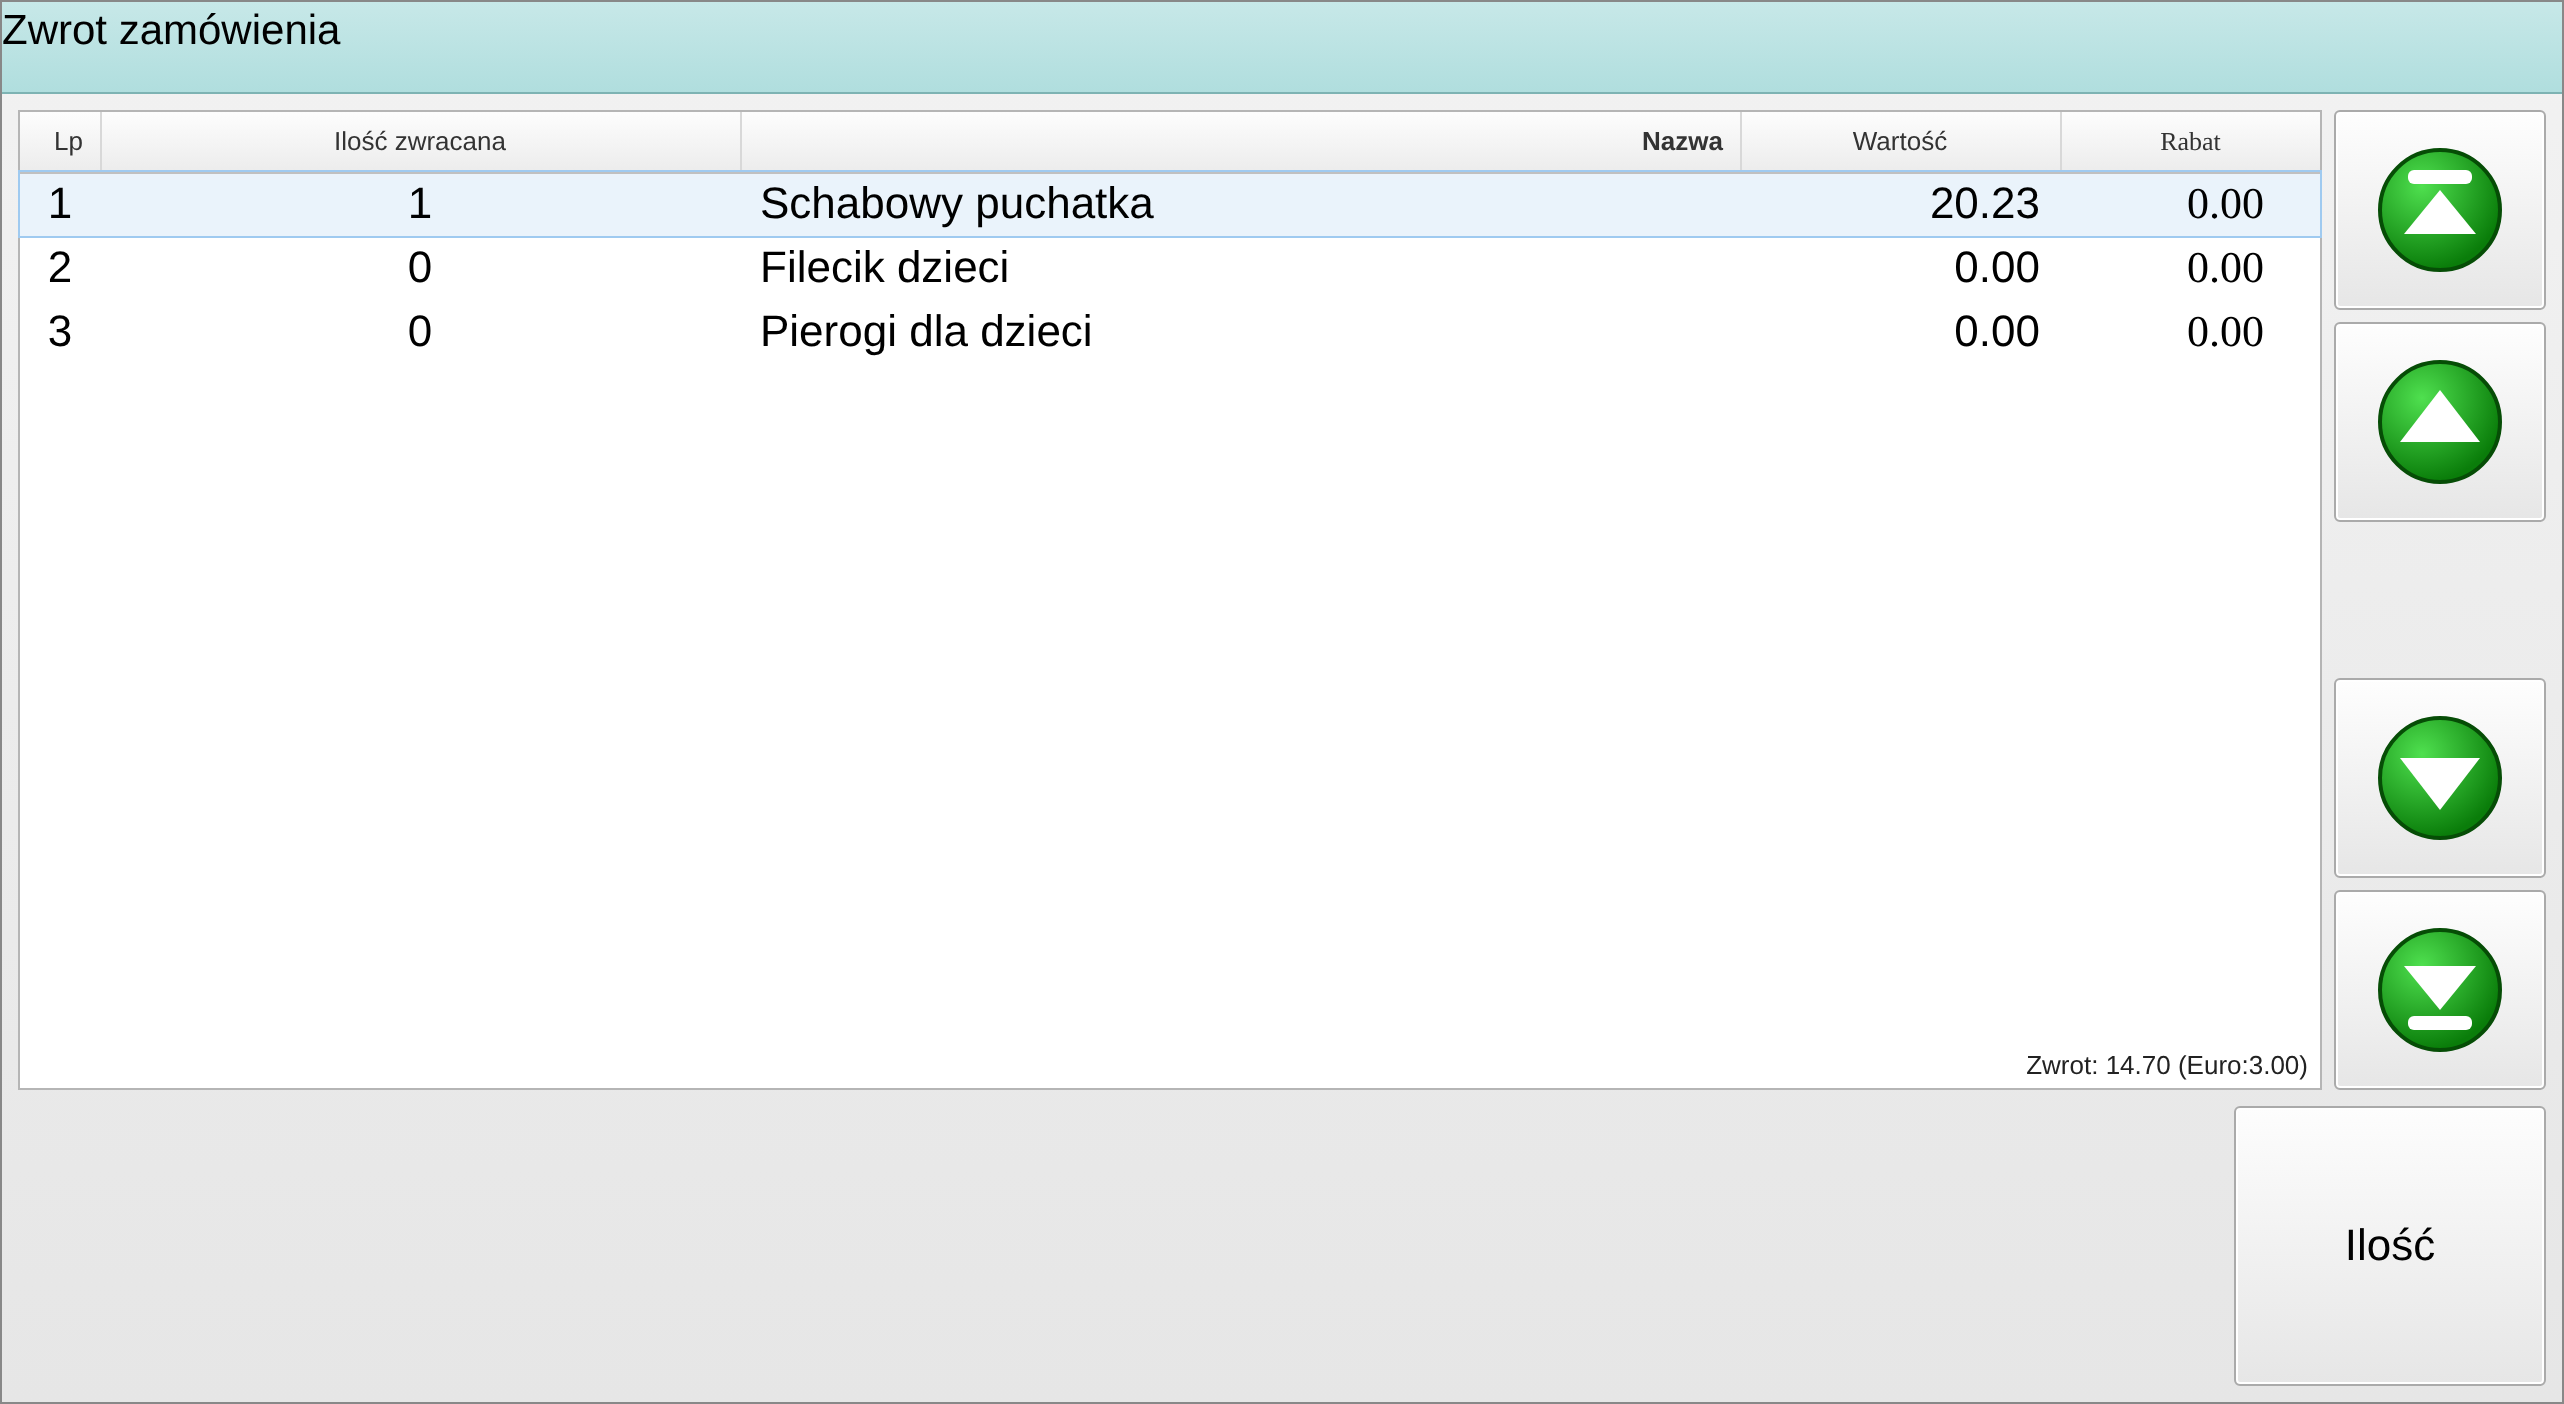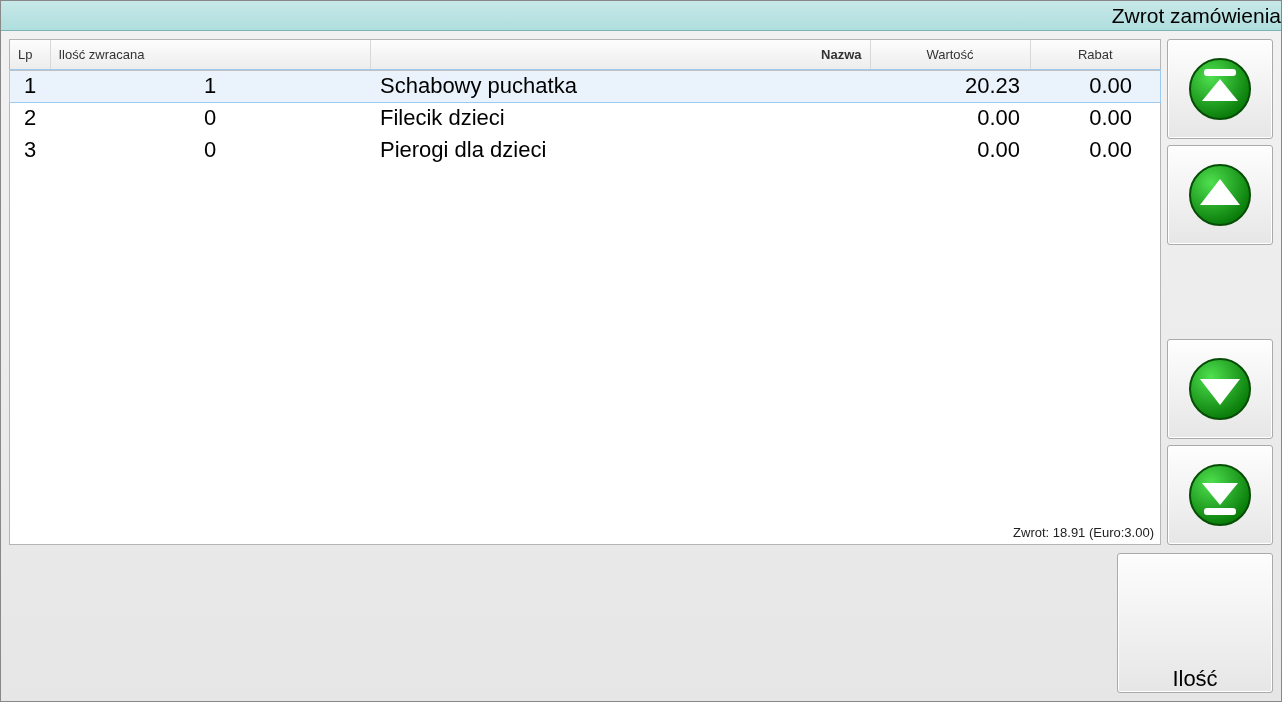--- a/index.html
+++ b/index.html
@@ -12,24 +12,24 @@
   }
   .window {
     width: 1282px;
     height: 702px;
     border: 1px solid #888;
     background: linear-gradient(#f2f2f2, #e6e6e6);
     display: flex;
     flex-direction: column;
   }
   .title-bar {
-    height: 30px;
+    height: 46px;
     background: linear-gradient(#c7e8e8, #b0dede);
     border-bottom: 1px solid #7db3b3;
-    text-align: right;
+    text-align: left;
     font-size: 21px;
     line-height: 30px;
     color: #000;
   }
   .content-area {
     flex: 1;
     display: flex;
     flex-direction: column;
     padding: 8px;
     gap: 8px;
@@ -70,23 +70,23 @@
     color: #000;
   }
   tbody tr.selected {
     background: #eaf3fb;
     outline: 1px solid #9fcaf0;
   }
   .col-lp    { width: 40px;  text-align: center; }
   .col-qty   { width: 320px; text-align: center; }
   .col-name  { width: auto;  text-align: left;  }
   .col-val   { width: 160px; text-align: right; }
-  .col-rabat { width: 130px; text-align: right; padding-right: 28px !important; }
-  thead .col-lp    { text-align: left; }
-  thead .col-qty   { text-align: left; }
+  .col-rabat { width: 130px; text-align: right; padding-right: 28px !important; font-family: Liberation Serif, serif; }
+  thead .col-lp    { text-align: right; }
+  thead .col-qty   { text-align: center; }
   thead .col-name  { text-align: right; font-weight: bold;  }
   thead .col-val   { text-align: center; }
   thead .col-rabat { text-align: center; padding-right: 8px !important; }
   .summary-line {
     position: absolute;
     right: 6px;
     bottom: 4px;
     font-size: 13px;
     color: #222;
   }
@@ -115,21 +115,21 @@
     align-items: stretch;
   }
   .action-btn {
     width: 156px;
     border: 1px solid #aaa;
     border-radius: 3px;
     background: linear-gradient(#fdfdfd, #e6e6e6);
     display: flex;
     flex-direction: column;
     align-items: center;
-    justify-content: flex-end;
+    justify-content: center;
     font-size: 22px;
     cursor: pointer;
     box-shadow: inset 0 0 0 1px #fff;
     gap: 6px;
   }
   .action-btn .lbl { color: #000; }
 </style>
 </head>
 <body>
 
@@ -174,21 +174,21 @@
               </tr>
               <tr>
                 <td class="col-lp">3</td>
                 <td class="col-qty">0</td>
                 <td class="col-name">Pierogi dla dzieci</td>
                 <td class="col-val">0.00</td>
                 <td class="col-rabat">0.00</td>
               </tr>
             </tbody>
         </table>
-        <div class="summary-line">Zwrot: 18.91 (Euro:3.00)</div>
+        <div class="summary-line">Zwrot: 14.70 (Euro:3.00)</div>
       </div>
 
       <div class="nav-col">
         <div class="nav-btn">
           <svg width="64" height="64" viewBox="0 0 64 64">
             <defs>
                 <radialGradient id="g1" cx="35%" cy="30%" r="70%">
                   <stop offset="0%" stop-color="#4fe04f"></stop>
                   <stop offset="100%" stop-color="#0a7d0a"></stop>
                 </radialGradient>

